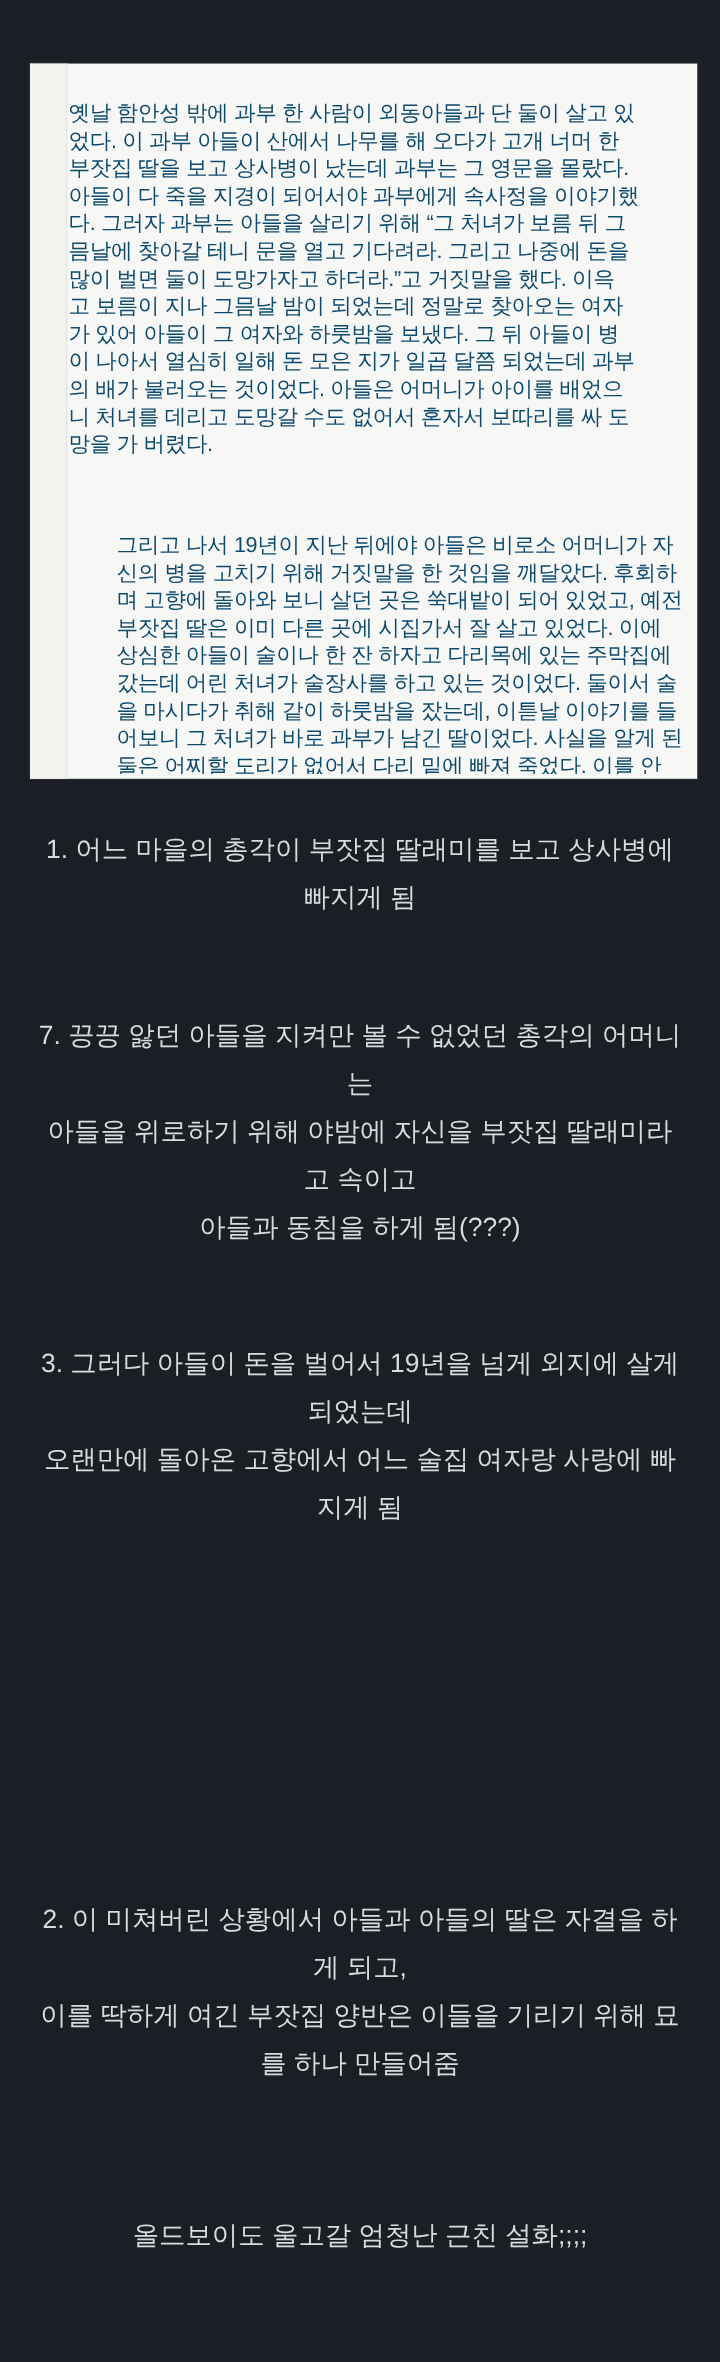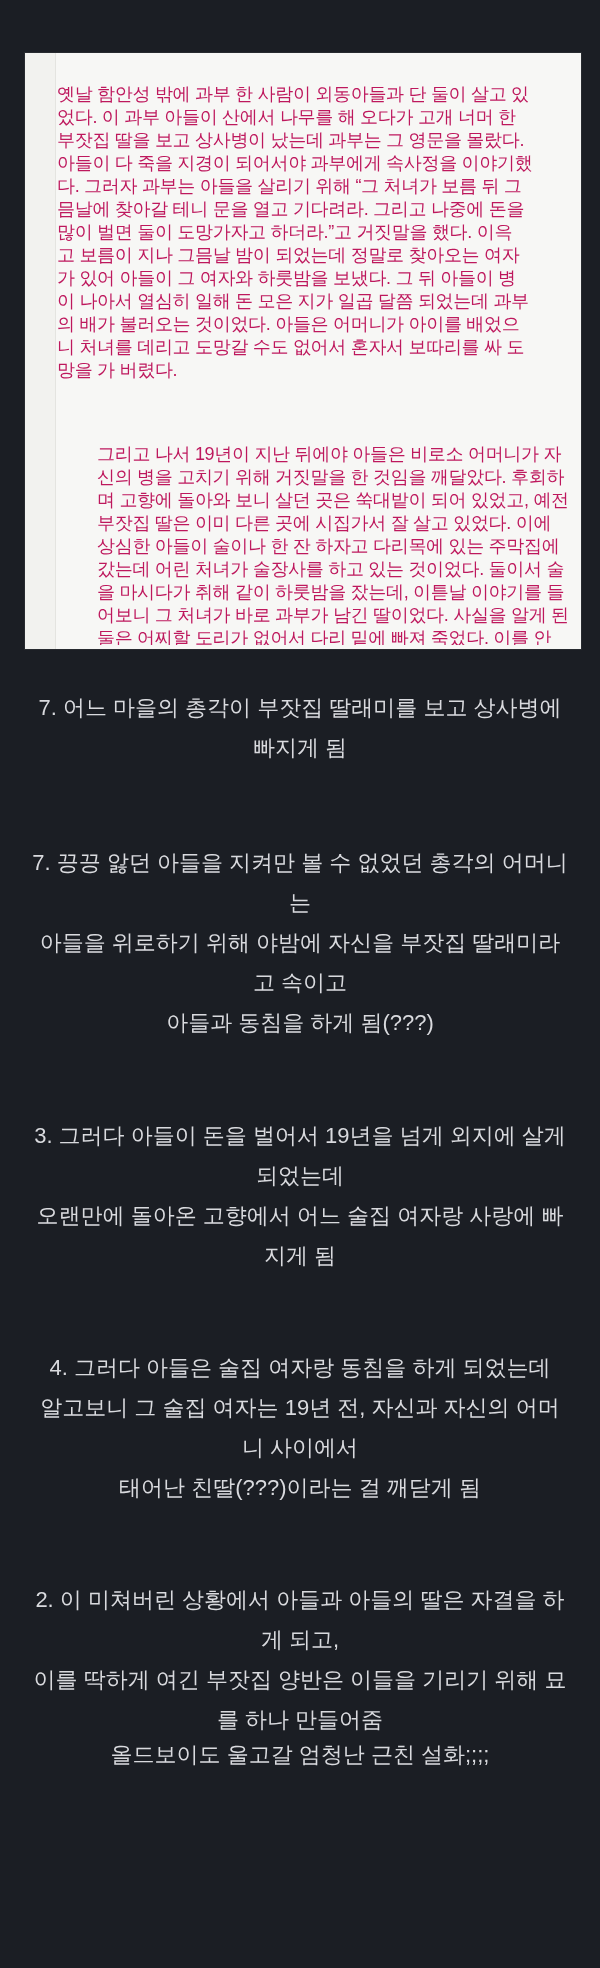--- a/index.html
+++ b/index.html
@@ -31,21 +31,21 @@
     width: 30px;
     background: #f2f2ef;
     border-right: 1px solid #e4e4e0;
   }
   .doc-text {
     position: absolute;
     left: 32px;
     right: 12px;
     top: 7px;
     bottom: 4px;
-    color: #be185d;
+    color: #0c4a6e;
     font-size: 18px;
     line-height: 23px;
     letter-spacing: -0.3px;
     white-space: pre-line;
     overflow: hidden;
   }
   .doc-para { white-space: pre-line; }
   .doc-para + .doc-para { margin-top: 38px; padding-left: 40px; }
   
   .summary-item, .footer-line {
@@ -58,21 +58,21 @@
     font-size: 22px;
     line-height: 40px;
     text-align: center;
     white-space: pre-line;
   }
   #item1 { top: 688px; }
   #item2 { top: 843px; }
   #item3 { top: 1116px; }
   #item4 { top: 1348px; }
   #item5 { top: 1580px; }
-  #footer { top: 1735px; }
+  #footer { top: 1843px; }
 </style>
 </head>
 <body>
 
 <div class="page">
 
   <div class="doc">
     <div class="doc-gutter"></div>
     <div class="doc-text">
       <div class="doc-para">옛날 함안성 밖에 과부 한 사람이 외동아들과 단 둘이 살고 있
@@ -95,38 +95,34 @@
 상심한 아들이 술이나 한 잔 하자고 다리목에 있는 주막집에
 갔는데 어린 처녀가 술장사를 하고 있는 것이었다. 둘이서 술
 을 마시다가 취해 같이 하룻밤을 잤는데, 이튿날 이야기를 들
 어보니 그 처녀가 바로 과부가 남긴 딸이었다. 사실을 알게 된
 둘은 어찌할 도리가 없어서 다리 밑에 빠져 죽었다. 이를 안
 부잣집 양반이 자기 딸 때문에 신세가 그리 되었다고 마을 뒤
 고개 위에다 묘를 써 주었다.</div>
     </div>
   </div>
 
-  <div class="summary-item" id="item1">7. 어느 마을의 총각이 부잣집 딸래미를 보고 상사병에
+  <div class="summary-item" id="item1">1. 어느 마을의 총각이 부잣집 딸래미를 보고 상사병에
 빠지게 됨</div>
 
   <div class="summary-item" id="item2">7. 끙끙 앓던 아들을 지켜만 볼 수 없었던 총각의 어머니
 는
 아들을 위로하기 위해 야밤에 자신을 부잣집 딸래미라
 고 속이고
 아들과 동침을 하게 됨(???)</div>
 
   <div class="summary-item" id="item3">3. 그러다 아들이 돈을 벌어서 19년을 넘게 외지에 살게
 되었는데
 오랜만에 돌아온 고향에서 어느 술집 여자랑 사랑에 빠
 지게 됨</div>
 
-  <div class="summary-item" id="item4">4. 그러다 아들은 술집 여자랑 동침을 하게 되었는데
-알고보니 그 술집 여자는 19년 전, 자신과 자신의 어머
-니 사이에서
-태어난 친딸(???)이라는 걸 깨닫게 됨</div>
 
   <div class="summary-item" id="item5">2. 이 미쳐버린 상황에서 아들과 아들의 딸은 자결을 하
 게 되고,
 이를 딱하게 여긴 부잣집 양반은 이들을 기리기 위해 묘
 를 하나 만들어줌</div>
 
   <div class="footer-line" id="footer">올드보이도 울고갈 엄청난 근친 설화;;;;</div>
 
 </div>
 

